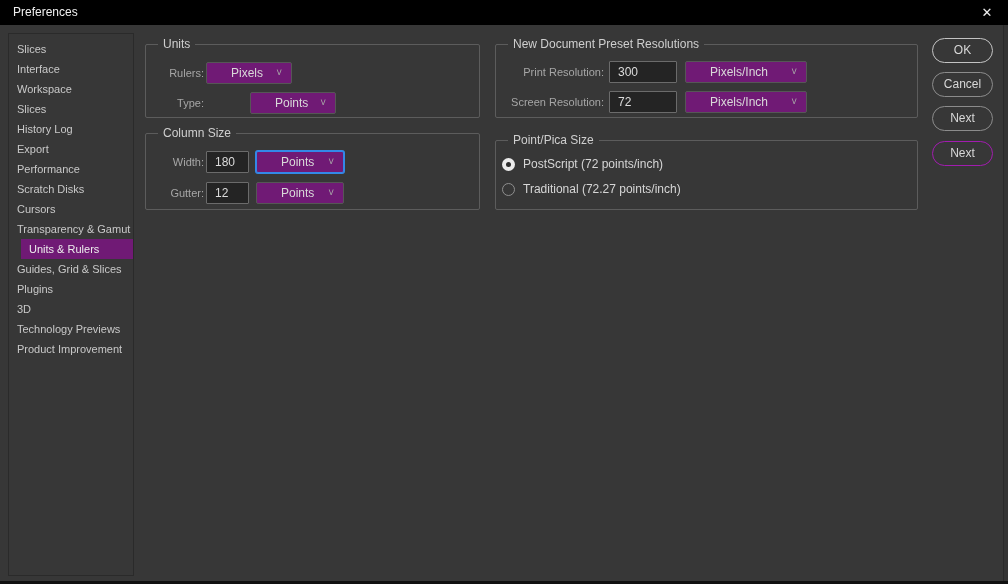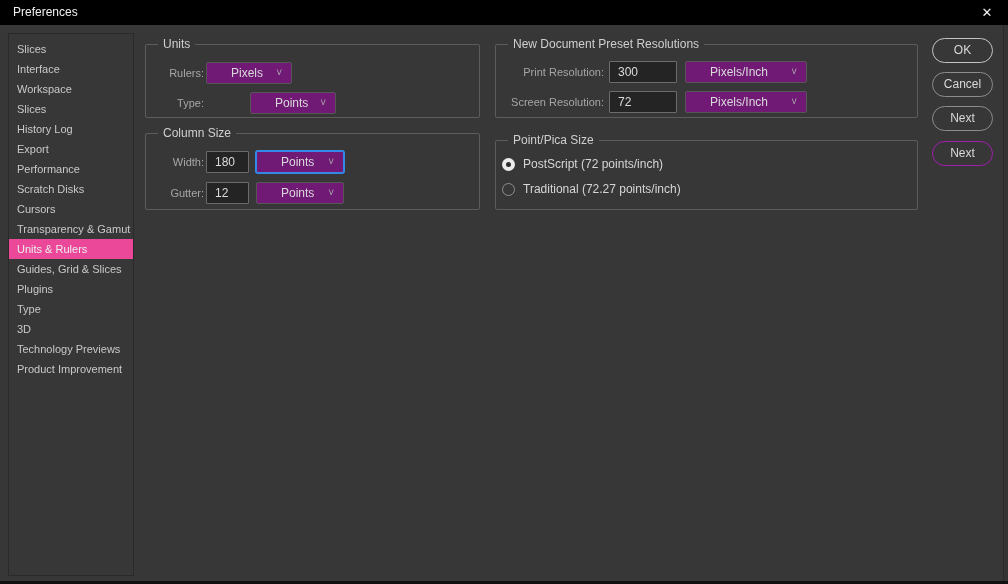--- a/index.html
+++ b/index.html
@@ -24,21 +24,21 @@
   }
   
   #sidebar {
     position:absolute; left:8px; top:33px; width:126px; height:543px;
     border:1px solid #2a2a2a; background:#373737; padding-top:5px;
   }
   .side-item {
     height:20px; line-height:20px; padding-left:8px;
     font-size:11px; color:#c9c9c9; cursor:pointer; white-space:nowrap;
   }
-  .side-item.selected { background:#ec4899; color:#ededed; }
+  .side-item.selected { background:#701a75; color:#ededed;margin-left:12px; }
   
   .group {
     position:absolute; border:1px solid #5c5c5c; border-radius:2px;
   }
   .group .legend {
     position:absolute; top:-8px; left:12px; padding:0 5px;
     background:#373737; color:#cfcfcf; font-size:12px; white-space:nowrap;
   }
   #units-group        { left:145px; top:44px;  width:335px; height:74px; }
   #column-group       { left:145px; top:133px; width:335px; height:77px; }
@@ -110,21 +110,20 @@
     <div class="side-item">Slices</div>
     <div class="side-item">History Log</div>
     <div class="side-item">Export</div>
     <div class="side-item">Performance</div>
     <div class="side-item">Scratch Disks</div>
     <div class="side-item">Cursors</div>
     <div class="side-item">Transparency &amp; Gamut</div>
     <div class="side-item selected">Units &amp; Rulers</div>
     <div class="side-item">Guides, Grid &amp; Slices</div>
     <div class="side-item">Plugins</div>
-    <div class="side-item">Type</div>
     <div class="side-item">3D</div>
     <div class="side-item">Technology Previews</div>
     <div class="side-item">Product Improvement</div>
   </div>
 
   <div id="units-group" class="group">
     <span class="legend">Units</span>
     <div class="row" style="top:16px;">
       <span class="lbl w48">Rulers:</span>
       <div class="dropdown w-units">

